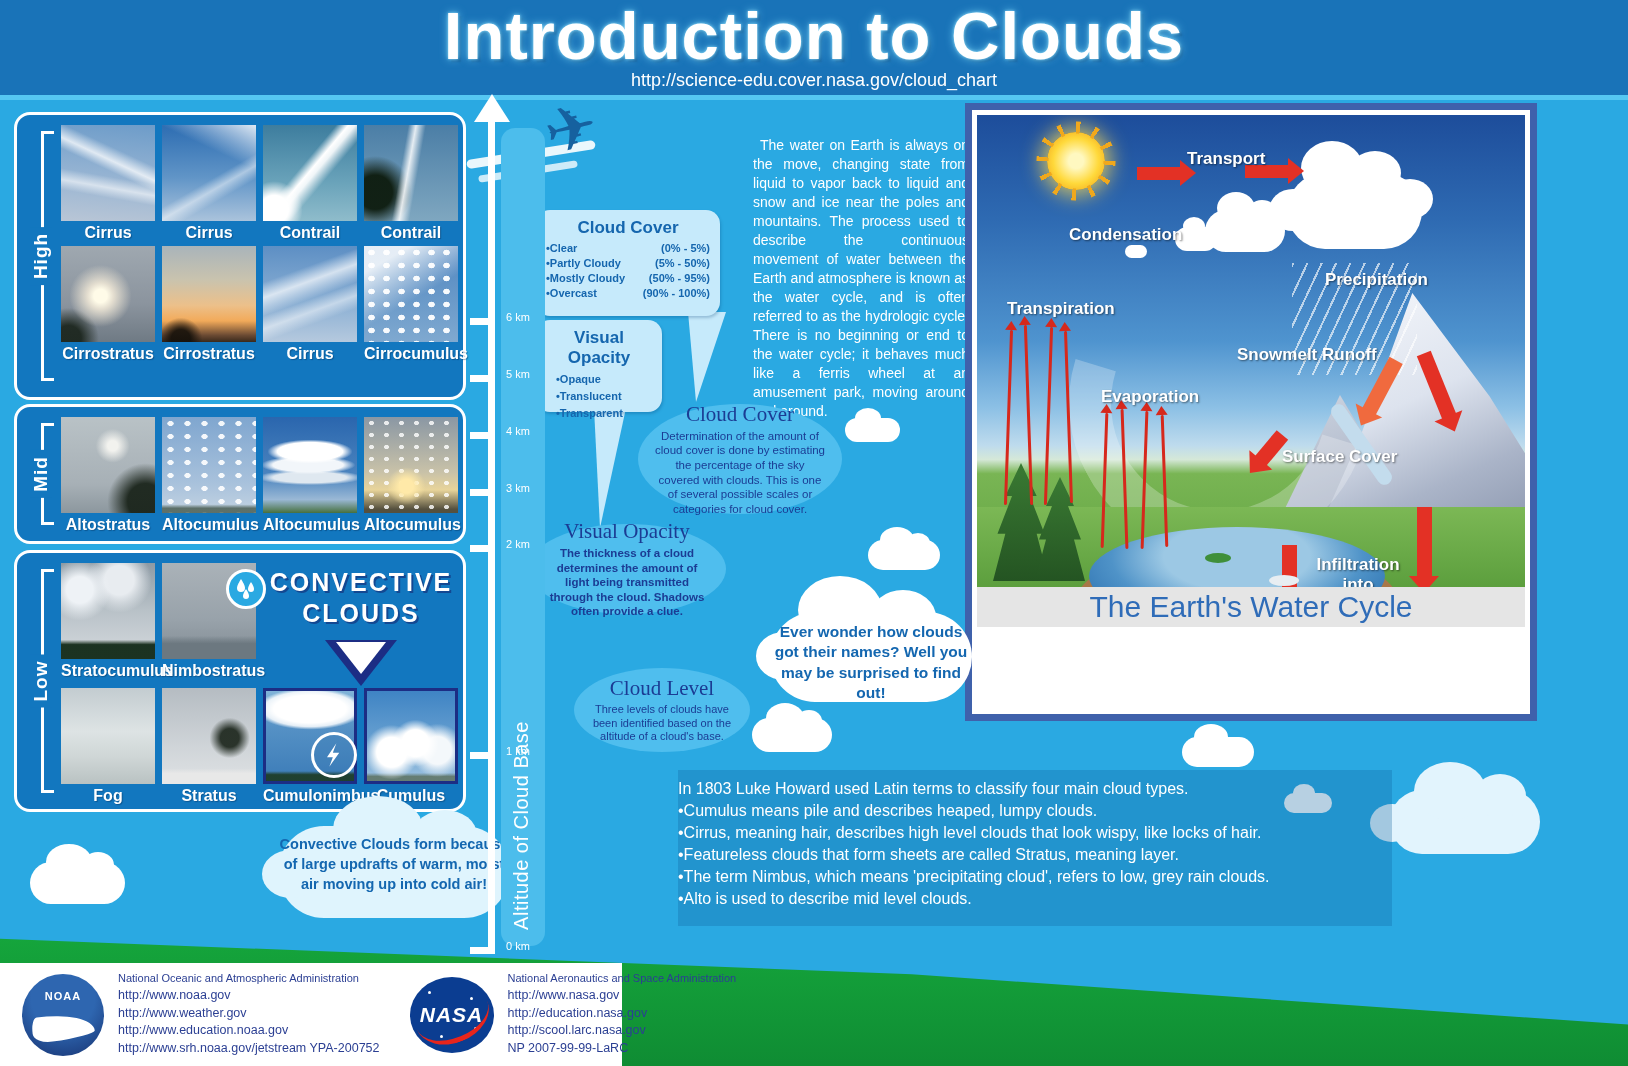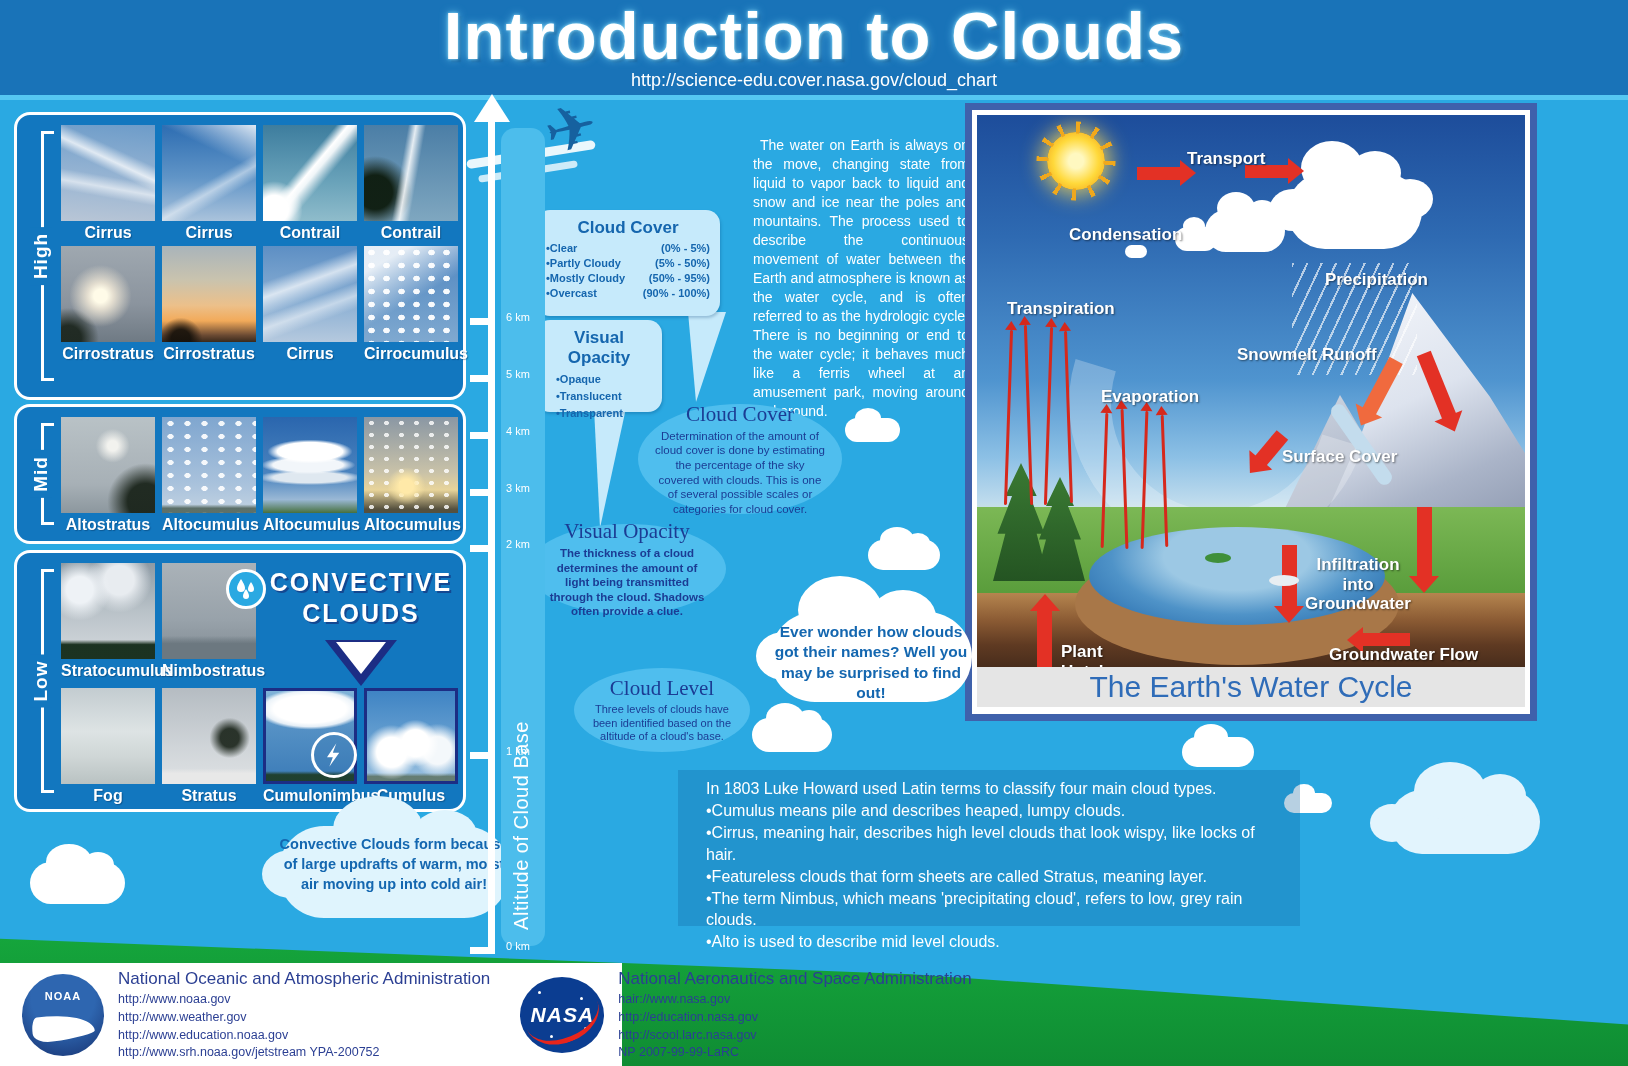--- a/index.html
+++ b/index.html
@@ -93,21 +93,21 @@
 #names-text{position:relative;z-index:2;color:#1467b0;font-weight:bold;font-size:15.5px;line-height:1.32;text-align:center;padding-top:10px}
 #convective-cloud{left:278px;top:826px;width:232px;height:92px;background:#dff4fd}
 #convective-text{position:relative;z-index:2;color:#1467b0;font-weight:bold;font-size:14.5px;line-height:1.38;text-align:center;padding-top:8px}
 
 
 #intro{position:absolute;left:753px;top:136px;width:216px;color:#fff;font-size:14px;line-height:1.36;text-align:justify;z-index:3;text-indent:7px}
 
 
 #wc{position:absolute;left:965px;top:103px;width:572px;height:618px;background:#3f61ab;padding:7px;z-index:3}
 #wc-inner{background:#fff;width:100%;height:100%;padding:5px}
-#wc-img{position:relative;width:100%;height:552px;overflow:hidden;background:linear-gradient(180deg,#1d4d9b 0%,#2e6ab2 22%,#4f94cf 48%,#8cc0e5 62%,#bedbed 70%,#d5e8d8 73%,#79b554 76%,#5ea23e 100%)}
+#wc-img{position:relative;width:100%;height:472px;overflow:hidden;background:linear-gradient(180deg,#1d4d9b 0%,#2e6ab2 22%,#4f94cf 48%,#8cc0e5 62%,#bedbed 70%,#d5e8d8 73%,#79b554 76%,#5ea23e 100%)}
 #wc-caption{height:40px;display:flex;align-items:center;justify-content:center;font-size:30px;color:#2f6cb8;background:#e5e5e5}
 .wabs{position:absolute}
 #wc-field{left:0;top:392px;width:100%;height:95px;background:linear-gradient(180deg,#7cb855,#569a39);z-index:2}
 #wc-soil{left:0;top:478px;width:100%;height:80px;background:linear-gradient(180deg,#b5854f 0%,#8a5a33 35%,#5f3a22 65%,#42291a 100%);z-index:2}
 #wc-bowl{left:98px;top:428px;width:324px;height:122px;border-radius:50%;background:#a87748;z-index:3}
 #wc-lake{left:112px;top:412px;width:296px;height:98px;border-radius:50%;background:radial-gradient(ellipse at 50% 30%,#9cc8e4 0 35%,#4f93c8 60%,#1e63a6 100%);z-index:4}
 #wc-mtn{left:345px;top:178px;width:215px;height:230px;background:linear-gradient(155deg,#f6f8fc 0%,#dde3ee 45%,#aab4c8 75%,#8e99b0 100%);clip-path:polygon(42% 0,78% 45%,100% 78%,100% 100%,0 100%,18% 62%);z-index:1}
 #wc-mtn2{left:300px;top:280px;width:140px;height:130px;background:linear-gradient(160deg,#cfd6e2,#9aa5ba);clip-path:polygon(45% 0,100% 100%,0 100%);z-index:1}
 #wc-river{left:337px;top:322px;width:95px;height:15px;background:#c3dced;border-radius:8px;transform:rotate(55deg);z-index:2}
 .wsun{left:70px;top:17px;width:58px;height:58px;border-radius:50%;background:radial-gradient(circle,#fff8c0 18%,#ffd93b 55%,#f2a81c 88%);box-shadow:0 0 20px 6px rgba(255,220,80,.75);z-index:2}
@@ -124,29 +124,29 @@
 .harrow:after{content:"";position:absolute;right:-15px;top:-7px;border:13px solid transparent;border-right:none;border-left:16px solid #e33125}
 .varrow{position:absolute;width:15px;background:#e33125;z-index:5}
 .varrow:after{content:"";position:absolute;bottom:-16px;left:-8px;border:15px solid transparent;border-bottom:none;border-top:17px solid #e33125}
 .varrow.orange{background:#f06a3e}
 .varrow.orange:after{border-top-color:#f06a3e}
 .sq{position:absolute;width:3px;background:#d6281c;border-radius:3px;z-index:5}
 .sq:before{content:"";position:absolute;top:-9px;left:-5px;border:6px solid transparent;border-top:none;border-bottom:9px solid #d6281c}
 .fish{position:absolute;border-radius:50%;z-index:5}
 
 
-#howard{position:absolute;left:678px;top:770px;width:622px;height:156px;background:rgba(18,100,160,.30);padding:8px 28px;color:#fff;font-size:16px;line-height:1.37;z-index:3}
+#howard{position:absolute;left:678px;top:770px;width:714px;height:156px;background:rgba(18,100,160,.30);padding:8px 0;color:#fff;font-size:16px;line-height:1.37;z-index:3}
 
 
 .dcloud{position:absolute;background:#fff;border-radius:50px;z-index:2}
 .dcloud i{position:absolute;background:inherit;border-radius:50%}
 #hill{position:absolute;left:0;top:918px;width:100%;height:148px;background:linear-gradient(180deg,#16a93d,#0f8c33);clip-path:polygon(0 14%,56% 38%,100% 72%,100% 100%,0 100%);z-index:1}
 #footer{position:absolute;left:0;top:963px;width:622px;height:103px;background:#fff;display:flex;align-items:center;gap:14px;padding:0 10px 0 22px;z-index:10}
 .agency{color:#2b3f93;font-size:12.5px;line-height:1.42;white-space:nowrap}
-.agency .first{font-size:17px}
+.agency .first{font-size:11px}
 #noaa-logo{width:82px;height:82px;border-radius:50%;background:radial-gradient(circle at 50% 30%,#2e66b0 0 45%,#16306e 100%);position:relative;flex-shrink:0;overflow:hidden}
 #noaa-logo .word{position:absolute;top:16px;width:100%;text-align:center;color:#fff;font-size:11px;font-weight:bold;letter-spacing:1px}
 #noaa-bird{position:absolute;left:10px;top:40px;width:62px;height:26px;background:#fff;border-radius:10% 90% 70% 30%/60% 80% 20% 40%;transform:rotate(-8deg)}
 #nasa-logo{width:84px;height:76px;border-radius:50%;background:#0b3d91;position:relative;flex-shrink:0;margin-left:16px}
 #nasa-word{position:absolute;width:100%;top:26px;text-align:center;color:#fff;font-weight:bold;font-style:italic;font-size:21px;letter-spacing:1px;z-index:2}
 #nasa-swoosh{position:absolute;left:4px;top:10px;width:76px;height:56px;border:none;border-bottom:5px solid #e8251c;border-radius:50%;transform:rotate(-22deg);z-index:3}
 .star{position:absolute;width:3px;height:3px;background:#fff;border-radius:50%}
 </style>
 </head>
 <body>
@@ -476,20 +476,20 @@
     <div id="nasa-logo">
       <span class="star" style="left:18px;top:14px"></span>
         <span class="star" style="left:60px;top:20px"></span>
       <span class="star" style="left:30px;top:58px"></span>
         <span class="star" style="left:64px;top:50px"></span>
       <div id="nasa-word">NASA</div>
       <div id="nasa-swoosh"></div>
     </div>
     <div class="agency">
       <div class="first">National Aeronautics and Space Administration</div>
-      <div>hair://www.nasa.gov</div>
+      <div>http://www.nasa.gov</div>
       <div>http://education.nasa.gov</div>
       <div>http://scool.larc.nasa.gov</div>
       <div>NP 2007-99-99-LaRC</div>
     </div>
   </div>
 
 </div>
 
 </body></html>

